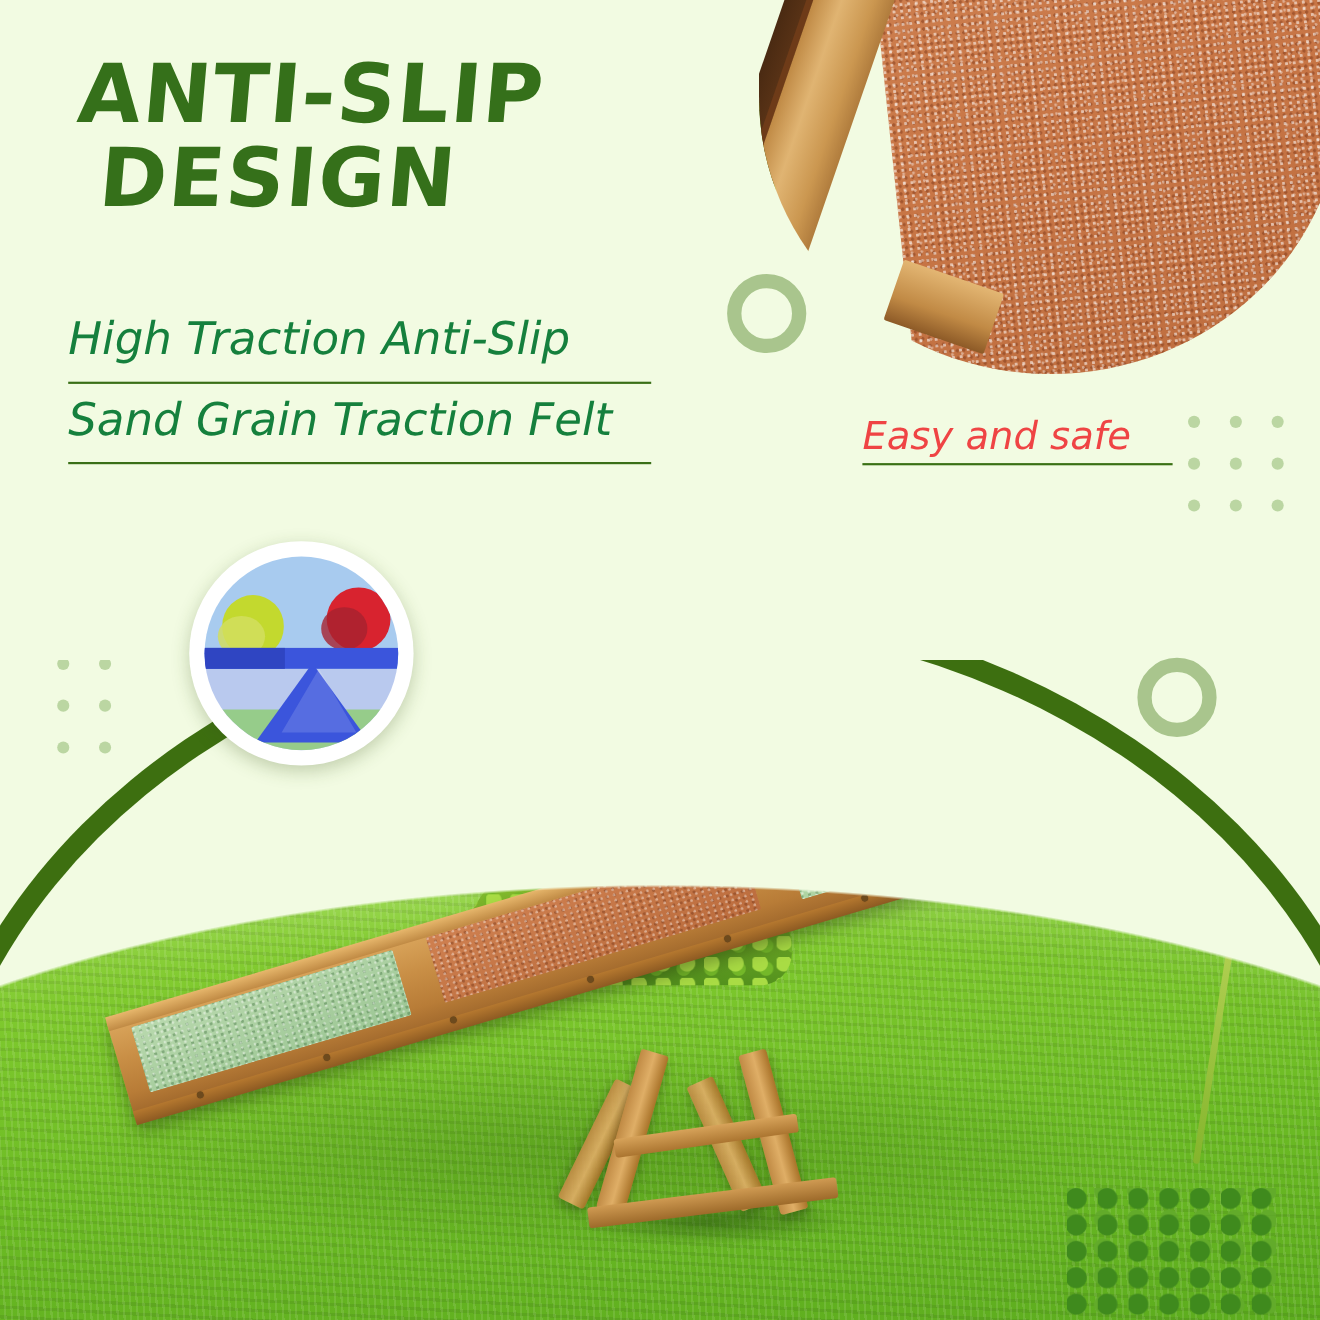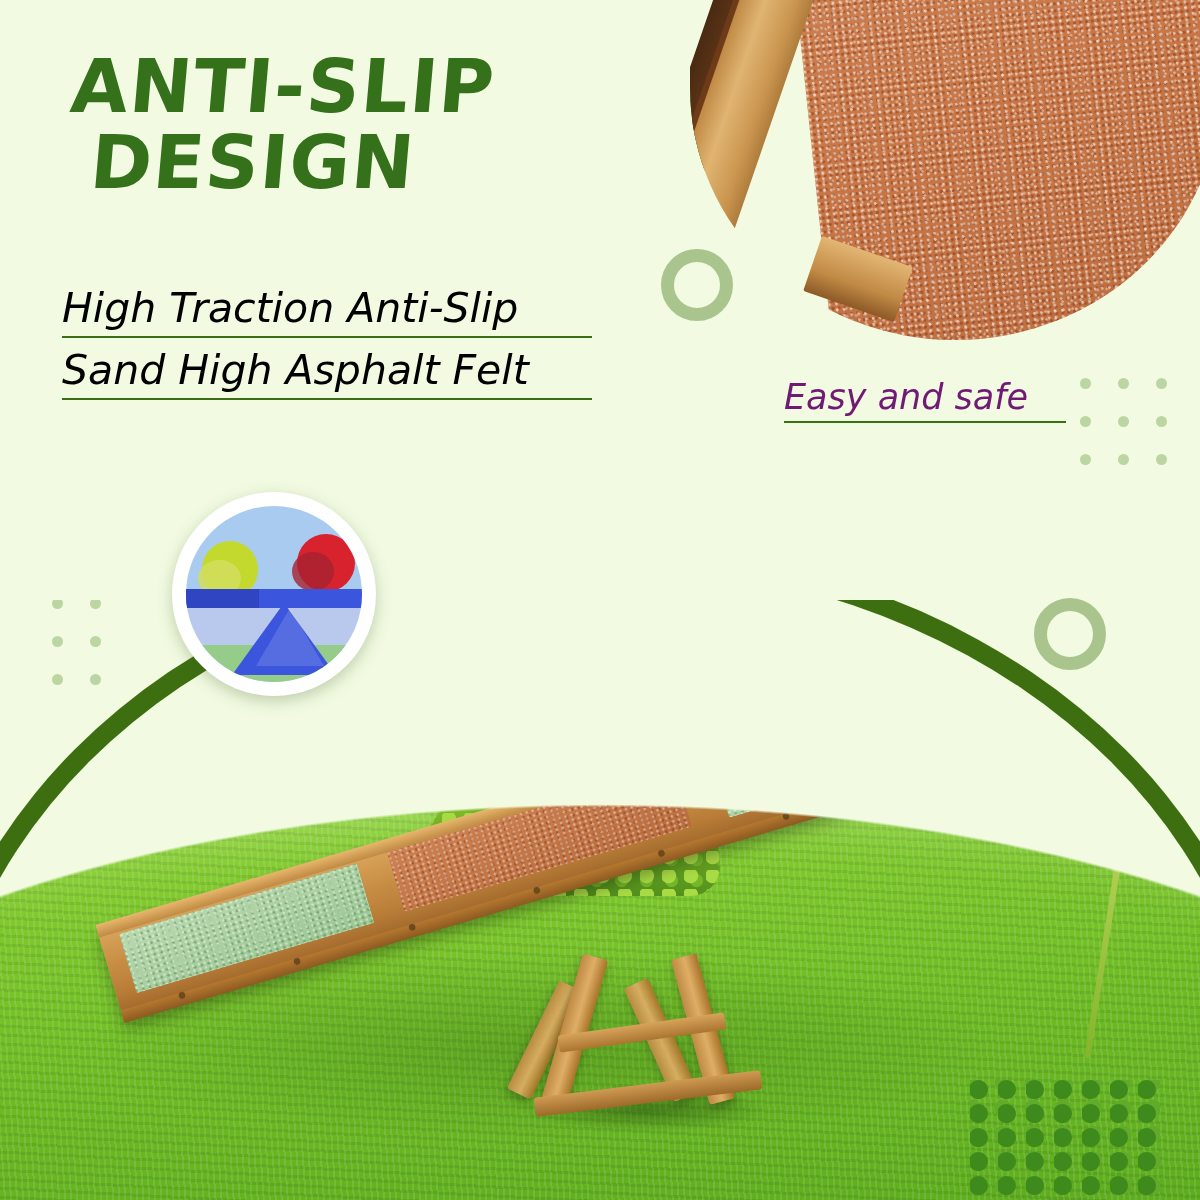--- a/index.html
+++ b/index.html
@@ -25,29 +25,29 @@
   .headline{
     position:absolute;left:68px;top:48px;width:620px;
     color:#35701a;font-weight:bold;font-size:74px;line-height:1.03;
     letter-spacing:1.5px;font-family:"DejaVu Sans",sans-serif;
     transform:skewX(-5deg);text-transform:uppercase;
   }
   .headline .l2{display:block;margin-left:26px;}
 
   .subheads{position:absolute;left:62px;top:288px;width:530px;}
   .subline{
-    color:#000000;font-size:41px;line-height:1.0;
+    color:#15803d;font-size:41px;line-height:1.0;
     font-style:italic;font-weight:500;white-space:nowrap;
-    padding-bottom:7px;margin-bottom:12px;border-bottom:2.5px solid #3a6f17;
+    padding-bottom:18px;margin-bottom:12px;border-bottom:2.5px solid #3a6f17;
     font-family:"DejaVu Sans",sans-serif;
   }
 
   .caption{position:absolute;left:784px;top:380px;width:282px;}
   .capline{
-    color:#701a75;font-size:35px;line-height:1.0;
+    color:#ef4444;font-size:35px;line-height:1.0;
     font-style:italic;font-weight:500;white-space:nowrap;
     padding-bottom:6px;margin-bottom:10px;border-bottom:2.5px solid #3a7015;
     font-family:"DejaVu Sans",sans-serif;
   }
 
   
   #inset-top{
     position:absolute;left:690px;top:-80px;width:530px;height:420px;
     border-radius:0 0 50% 50%/0 0 60% 60%;
     overflow:hidden;
@@ -307,21 +307,21 @@
   </div>
   <div id="ring-top" class="ring"></div>
 
   <div class="headline">
     <span>ANTI-SLIP</span>
     <span class="l2">DESIGN</span>
   </div>
 
   <div class="subheads">
     <div class="subline">High Traction Anti-Slip</div>
-    <div class="subline">Sand High Asphalt Felt</div>
+    <div class="subline">Sand Grain Traction Felt</div>
   </div>
 
   <div class="caption">
     <div class="capline">Easy and safe</div>
   </div>
 
   <div class="dots" id="dots-left">
     <span></span>
       <span></span>
     <span></span>

